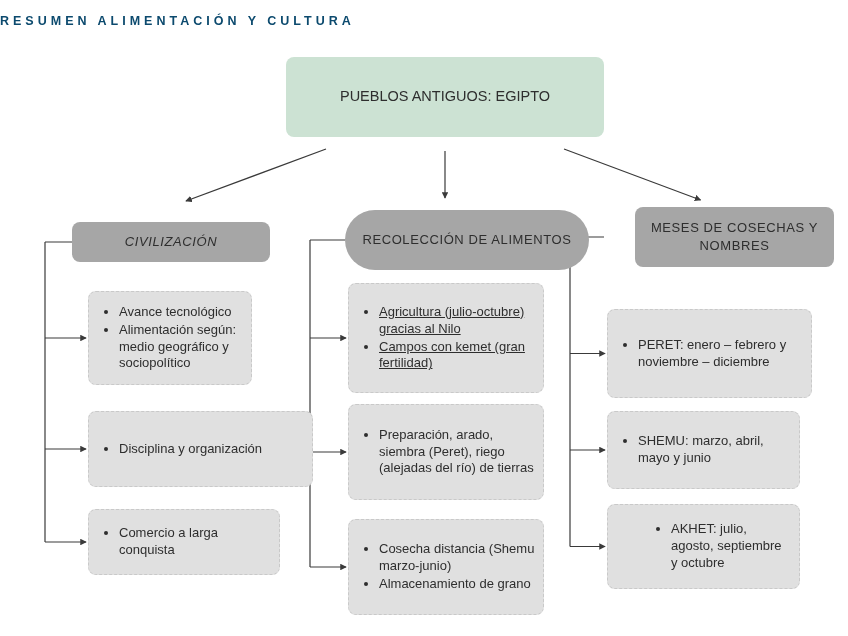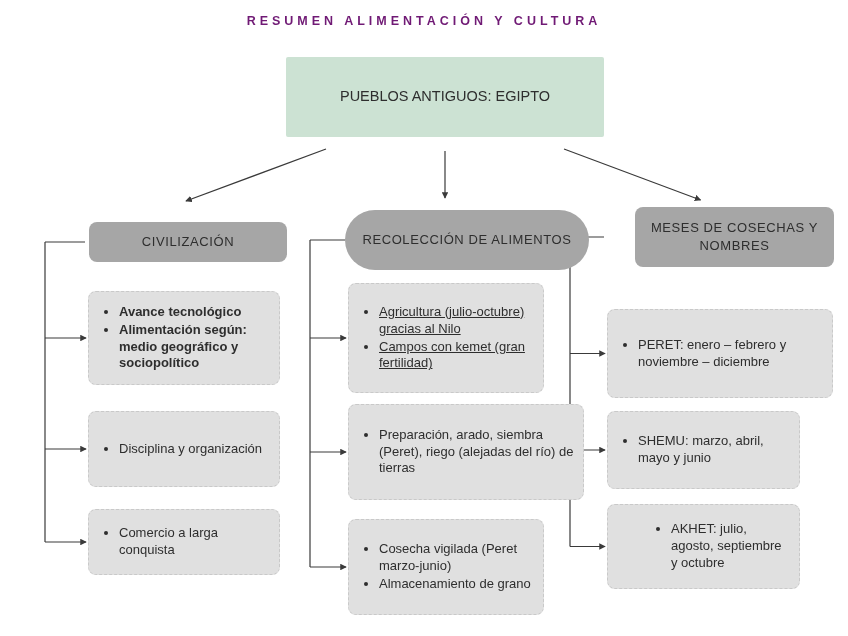--- a/index.html
+++ b/index.html
@@ -2,26 +2,26 @@
 <html style="--root-bg: #cce2d3; --header-bg: #a6a6a6; --box-bg: #e0e0e0; --line: #3a3a3a; --text: #2e2e2e;"><head>
 <meta charset="utf-8">
 <style>
   html,body{margin:0;padding:0;background:#ffffff;}
   #canvas{
     position:relative;width:848px;height:636px;background:#fff;overflow:hidden;
     font-family:"Liberation Sans",sans-serif;color:var(--text,#2e2e2e);
   }
   #connectors{position:absolute;left:0;top:0;width:848px;height:636px;pointer-events:none;}
   .title{
-    position:absolute;top:14px;left:0;width:848px;text-align:center;
-    font-size:12.5px;font-weight:bold;letter-spacing:4px;color:#701a75;
+    position:absolute;top:14px;left:0;width:848px;text-align:left;
+    font-size:12.5px;font-weight:bold;letter-spacing:4px;color:#0c4a6e;
   }
   .root-box{
     position:absolute;left:286px;top:57px;width:318px;height:80px;
-    background:var(--root-bg,#cce2d3);border-radius:2px;
+    background:var(--root-bg,#cce2d3);border-radius:8px;
     display:flex;flex-direction:column;justify-content:center;align-items:center;
     text-align:center;font-size:14.5px;line-height:1.35;
   }
   .hdr-box{
     position:absolute;background:var(--header-bg,#a6a6a6);border-radius:8px;
     display:flex;align-items:center;justify-content:center;text-align:center;
     font-size:13px;letter-spacing:0.6px;line-height:1.35;padding:0 12px;box-sizing:border-box;
   }
   .leaf-box{
     position:absolute;background:var(--box-bg,#e0e0e0);border:1px dashed #c9c9c9;border-radius:8px;
@@ -63,57 +63,57 @@
       </g>
   </svg>
 
   <div class="title">RESUMEN ALIMENTACIÓN Y CULTURA</div>
 
   <div class="root-box">
     <div>PUEBLOS ANTIGUOS: EGIPTO</div>
   </div>
 
   <div id="columnsHost">
-      <div class="hdr-box" style="left: 89px; top: 222px; width: 198px; height: 40px;">CIVILIZACIÓN</div>
-      <div class="leaf-box" style="left: 88px; top: 291px; width: 192px; min-height: 94px; font-weight: bold;">
+      <div class="hdr-box" style="left: 72px; top: 222px; width: 198px; height: 40px; font-style: italic;">CIVILIZACIÓN</div>
+      <div class="leaf-box" style="left: 88px; top: 291px; width: 164px; min-height: 94px;">
         <ul>
           <li>Avance tecnológico</li>
           <li>Alimentación según: medio geográfico y sociopolítico</li>
         </ul>
       </div>
-      <div class="leaf-box" style="left: 88px; top: 411px; width: 192px; min-height: 76px;">
+      <div class="leaf-box" style="left: 88px; top: 411px; width: 225px; min-height: 76px;">
         <ul>
           <li>Disciplina y organización</li>
         </ul>
       </div>
       <div class="leaf-box" style="left: 88px; top: 509px; width: 192px; min-height: 66px;">
         <ul>
           <li>Comercio a larga conquista</li>
         </ul>
       </div>
       <div class="hdr-box" style="left: 345px; top: 210px; width: 244px; height: 60px; border-radius: 30px;">RECOLECCIÓN DE ALIMENTOS</div>
       <div class="leaf-box" style="left: 348px; top: 283px; width: 196px; min-height: 110px; text-decoration: underline;">
         <ul>
           <li>Agricultura (julio-octubre) gracias al Nilo</li>
           <li>Campos con kemet (gran fertilidad)</li>
         </ul>
       </div>
-      <div class="leaf-box" style="left: 348px; top: 404px; width: 236px; min-height: 96px;">
+      <div class="leaf-box" style="left: 348px; top: 404px; width: 196px; min-height: 96px;">
         <ul>
           <li>Preparación, arado, siembra (Peret), riego (alejadas del río) de tierras</li>
         </ul>
       </div>
       <div class="leaf-box" style="left: 348px; top: 519px; width: 196px; min-height: 96px;">
         <ul>
-          <li>Cosecha vigilada (Peret marzo-junio)</li>
+          <li>Cosecha distancia (Shemu marzo-junio)</li>
           <li>Almacenamiento de grano</li>
         </ul>
       </div>
       <div class="hdr-box" style="left: 604px; top: 207px; width: 199px; height: 60px; margin-left: 31px;">MESES DE COSECHAS Y NOMBRES</div>
-      <div class="leaf-box" style="left: 607px; top: 309px; width: 226px; min-height: 89px;">
+      <div class="leaf-box" style="left: 607px; top: 309px; width: 205px; min-height: 89px;">
         <ul>
           <li>PERET: enero – febrero y noviembre – diciembre</li>
         </ul>
       </div>
       <div class="leaf-box" style="left: 607px; top: 411px; width: 193px; min-height: 78px;">
         <ul>
           <li>SHEMU: marzo, abril, mayo y junio</li>
         </ul>
       </div>
       <div class="leaf-box" style="left: 607px; top: 504px; width: 193px; min-height: 85px; padding-left: 43px;">

